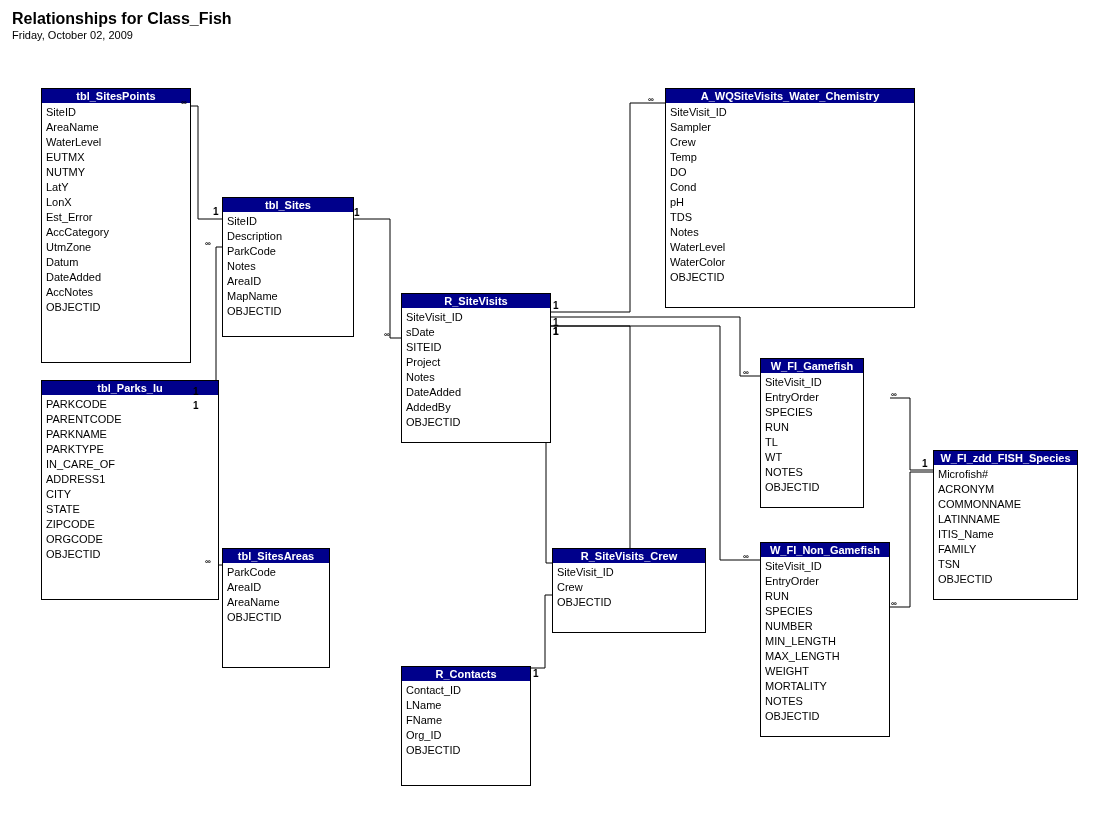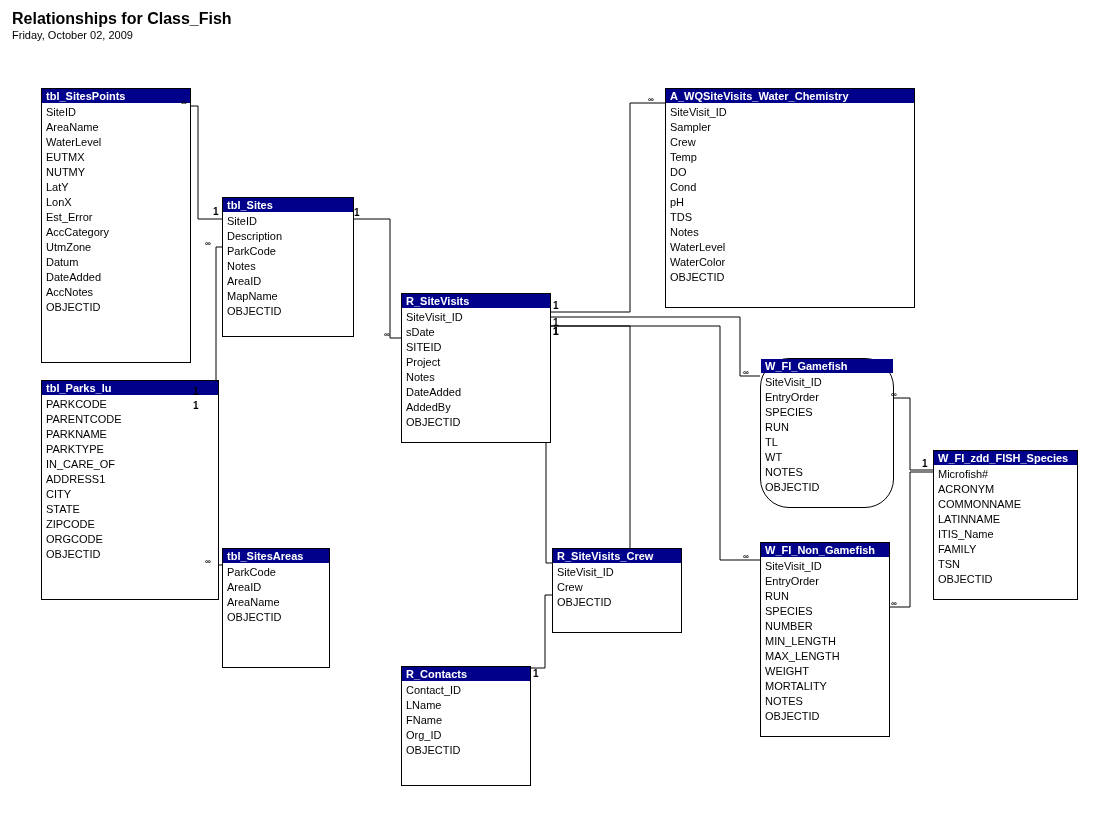--- a/index.html
+++ b/index.html
@@ -31,20 +31,21 @@
     box-sizing: border-box;
   }
   .table-title {
     background: #00008B;
     color: #fff;
     font-weight: bold;
     padding: 1px 4px;
     font-size: 11px;
     white-space: nowrap;
     overflow: hidden;
+    text-align: center;
   }
   .table-fields {
     padding: 2px 4px 6px 4px;
   }
   .table-fields div {
     white-space: nowrap;
     line-height: 15px;
   }
   svg.rel-lines {
     position: absolute;
@@ -176,21 +177,21 @@
         <div>SiteVisit_ID</div>
         <div>sDate</div>
         <div>SITEID</div>
         <div>Project</div>
         <div>Notes</div>
         <div>DateAdded</div>
         <div>AddedBy</div>
         <div>OBJECTID</div>
       </div>
     </div>
-    <div class="table-box" style="left: 552px; top: 548px; width: 130px; min-height: 85px;">
+    <div class="table-box" style="left: 552px; top: 548px; width: 154px; min-height: 85px;">
       <div class="table-title">R_SiteVisits_Crew</div>
       <div class="table-fields">
         <div>SiteVisit_ID</div>
         <div>Crew</div>
         <div>OBJECTID</div>
       </div>
     </div>
     <div class="table-box" style="left: 401px; top: 666px; width: 130px; min-height: 120px;">
       <div class="table-title">R_Contacts</div>
       <div class="table-fields">
@@ -211,21 +212,21 @@
         <div>DO</div>
         <div>Cond</div>
         <div>pH</div>
         <div>TDS</div>
         <div>Notes</div>
         <div>WaterLevel</div>
         <div>WaterColor</div>
         <div>OBJECTID</div>
       </div>
     </div>
-    <div class="table-box" style="left: 760px; top: 358px; width: 134px; min-height: 150px; border-radius: 29px;">
+    <div class="table-box" style="left: 760px; top: 358px; width: 104px; min-height: 150px;">
       <div class="table-title">W_FI_Gamefish</div>
       <div class="table-fields">
         <div>SiteVisit_ID</div>
         <div>EntryOrder</div>
         <div>SPECIES</div>
         <div>RUN</div>
         <div>TL</div>
         <div>WT</div>
         <div>NOTES</div>
         <div>OBJECTID</div>

